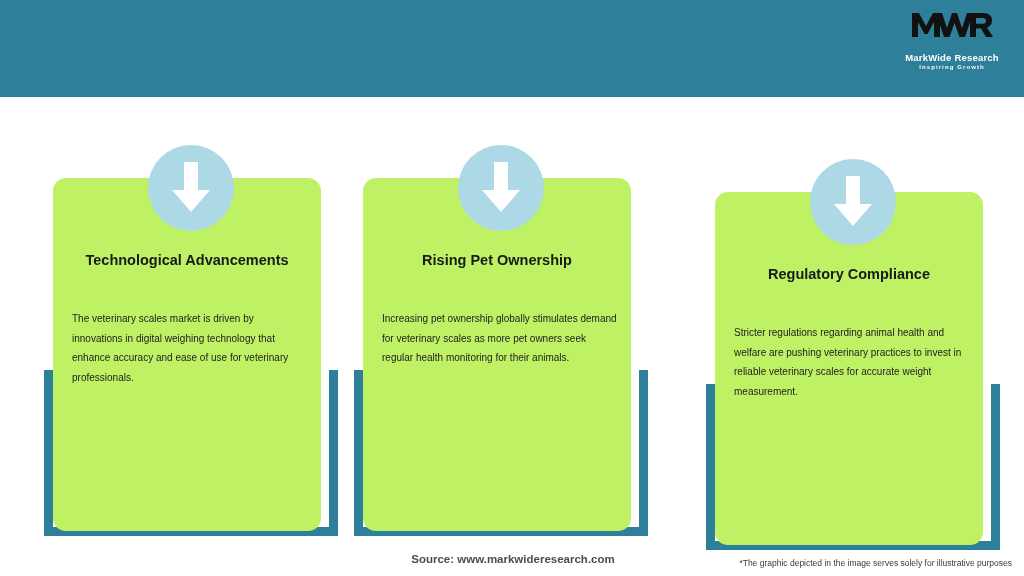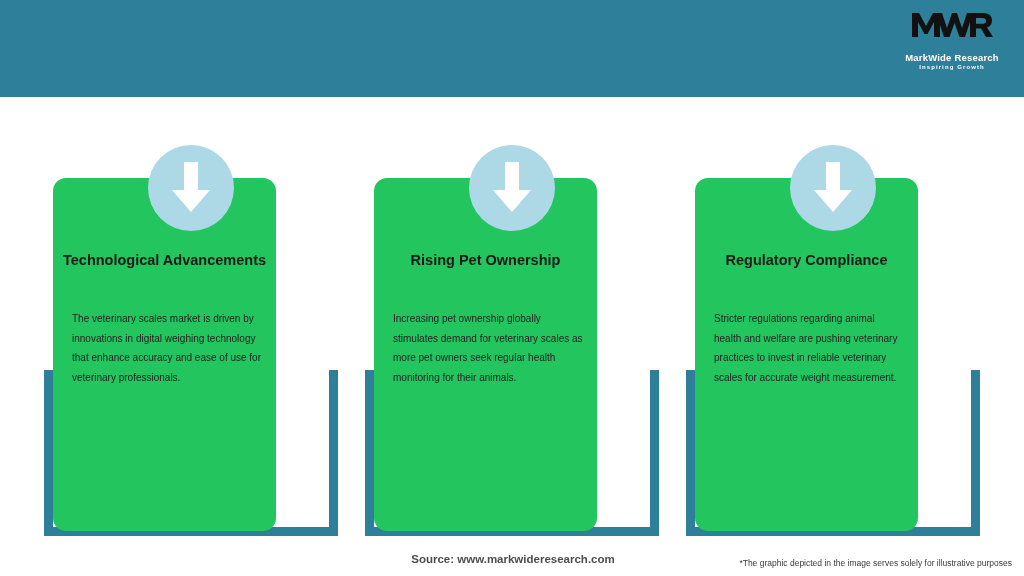--- a/index.html
+++ b/index.html
@@ -78,22 +78,22 @@
     width: 1024px;
     height: 443px;
   }
   .card-wrap {
     position: absolute;
     top: 0;
     width: 294px;
     height: 443px;
   }
   .card-wrap.c0 { left: 44px; }
-  .card-wrap.c1 { left: 365px; }
-  .card-wrap.c2 { left: 686px; }
+  .card-wrap.c1 { left: 354px; }
+  .card-wrap.c2 { left: 706px; margin-top: 14px; }
 
   
   .frame {
     position: absolute;
     left: 0;
     bottom: 4px;
     width: 294px;
     height: 166px;
     background: #2E7F99;
     box-sizing: border-box;
@@ -124,23 +124,23 @@
     left: 50%;
     top: 50%;
     transform: translate(-50%, -50%);
   }
 
   
   .card {
     position: absolute;
     left: 9px;
     top: 81px;
-    width: 223px;
+    width: 268px;
     height: 353px;
-    background: #22c55e;
+    background: #bef264;
     border-radius: 13px;
     box-sizing: border-box;
     z-index: 1;
   }
   .card-title {
     position: absolute;
     left: 8px;
     right: 8px;
     top: 73px;
     text-align: center;

